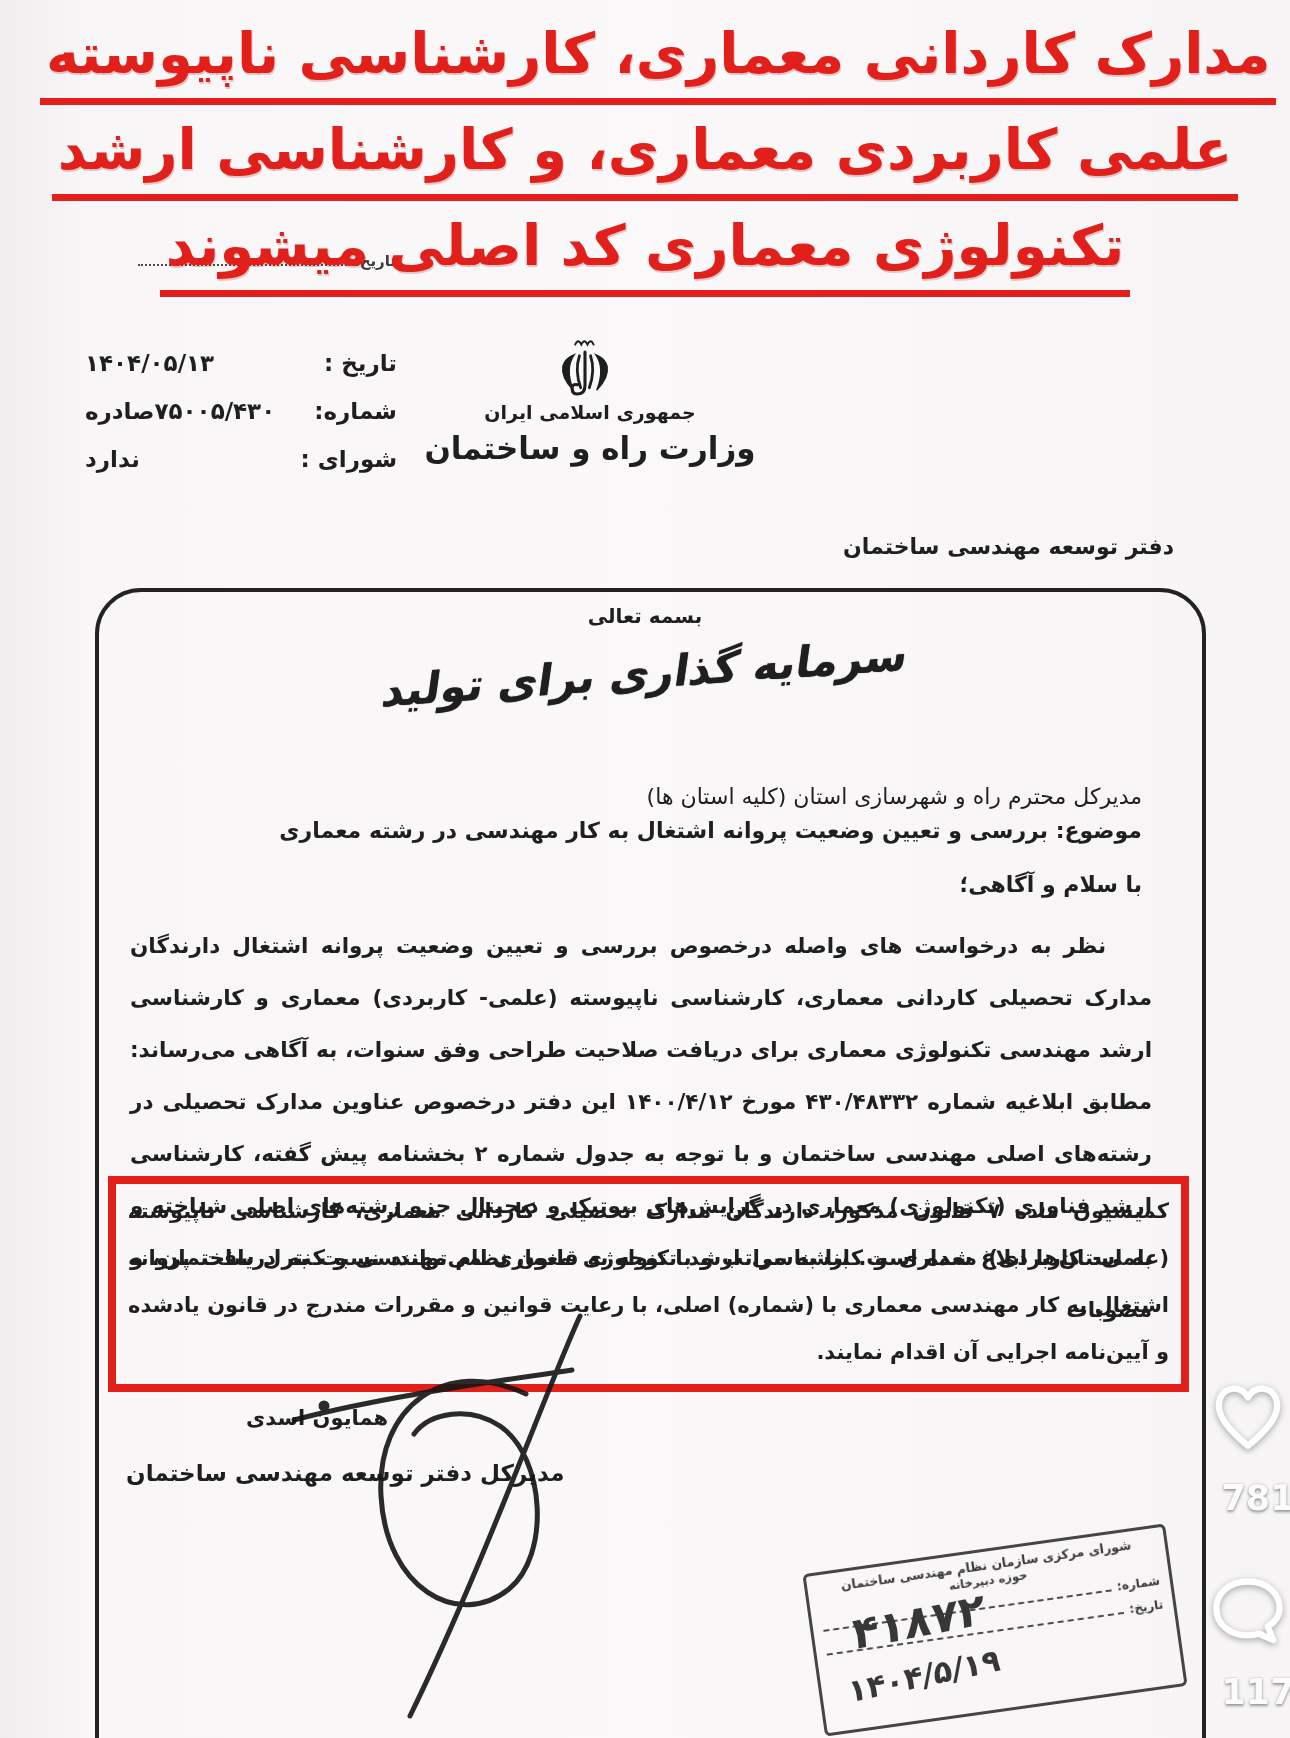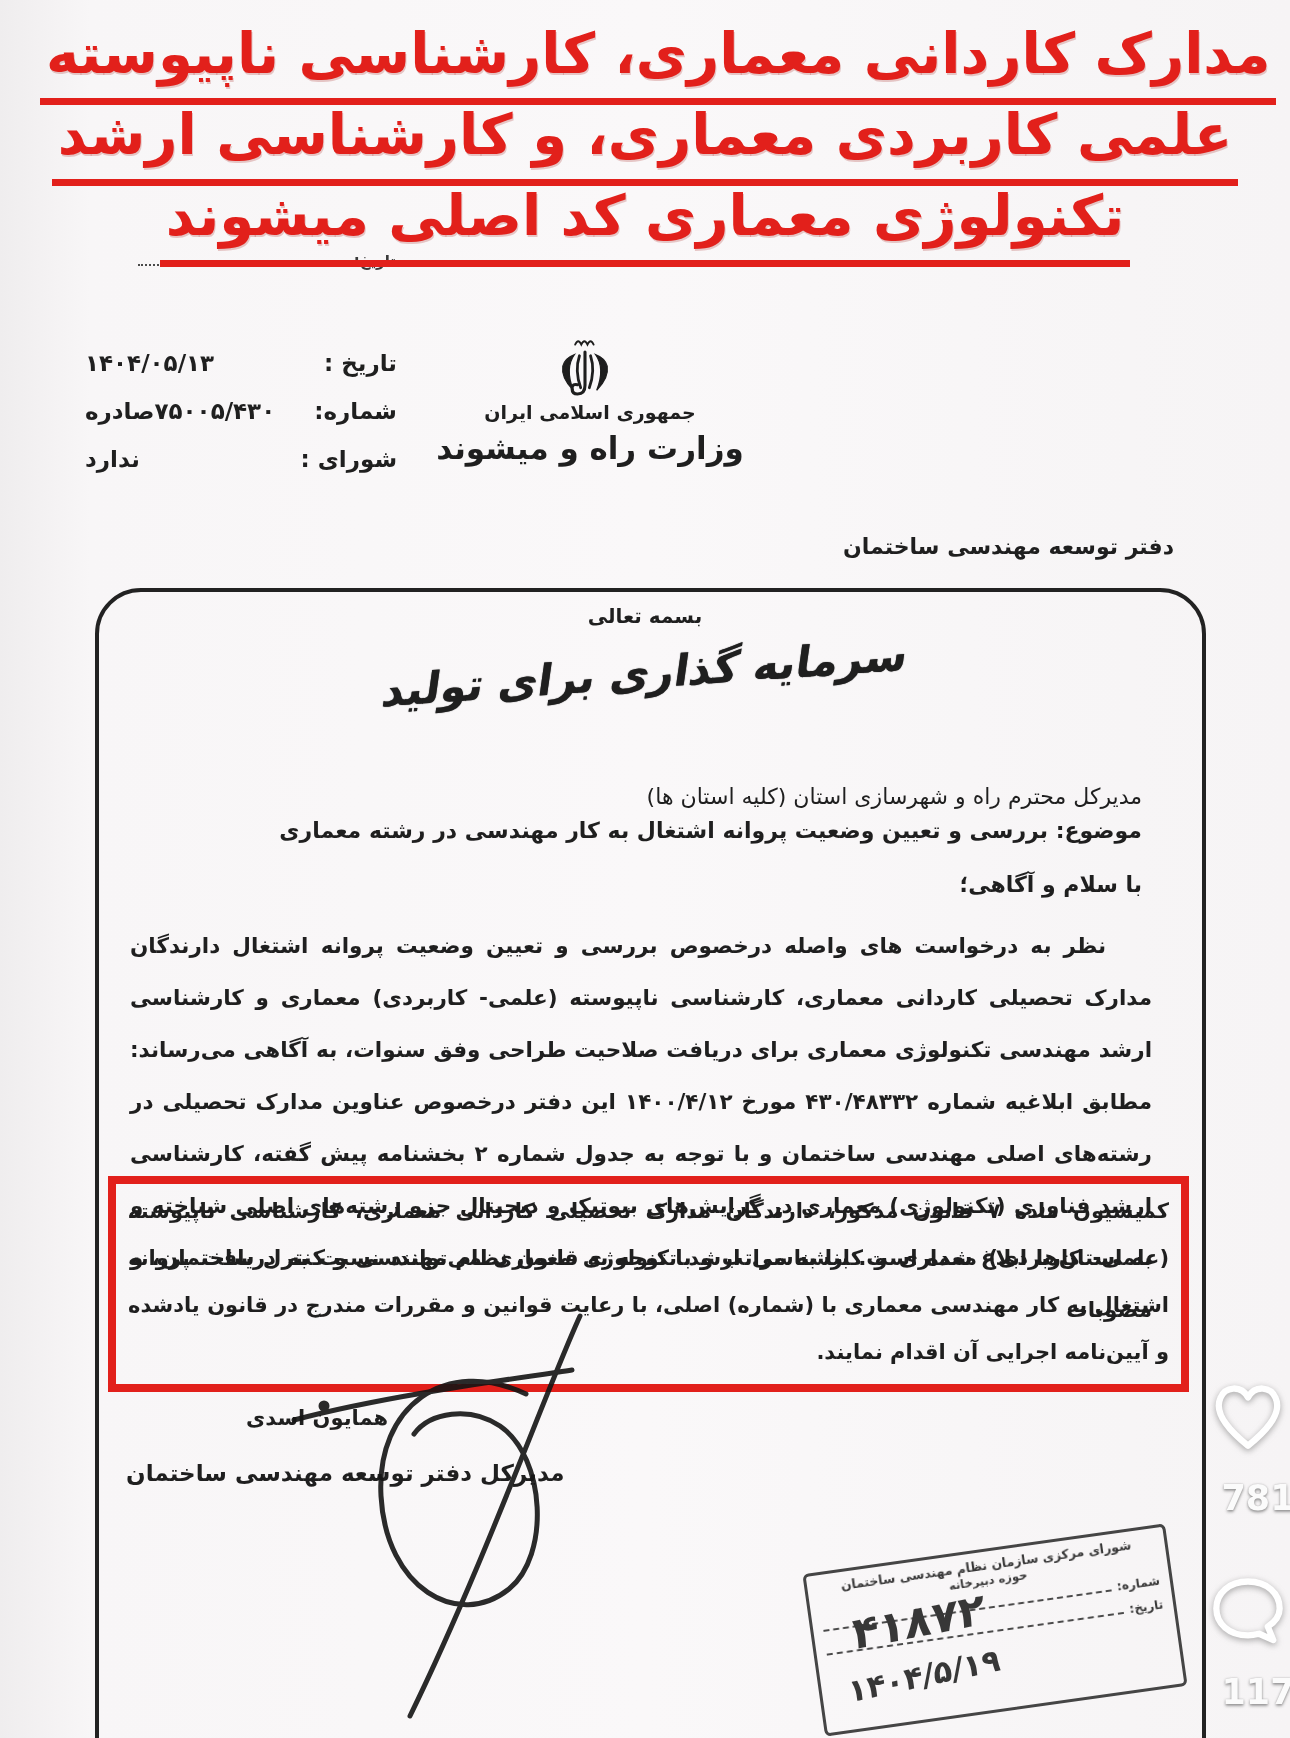--- a/index.html
+++ b/index.html
@@ -5,21 +5,21 @@
   html,body{margin:0;padding:0;}
   body{background:#e9e7e8;font-family:"DejaVu Sans","Liberation Sans",sans-serif;}
   .page{position:relative;width:1290px;height:1738px;margin:0 auto;overflow:hidden;
         background:linear-gradient(90deg,#efedee 0,#f8f6f7 90px,#faf8f9 50%,#f6f4f5 100%);color:#1f1f1f;}
   .fa{direction:rtl;unicode-bidi:plaintext;}
 
   
   .headline{position:absolute;top:26px;left:40px;right:40px;text-align:center;z-index:2;}
   .headline .hl{display:inline-block;direction:rtl;color:var(--red,#e2201b);
     font-size:56px;font-weight:bold;line-height:1.0;letter-spacing:-1px;
-    border-bottom:7px solid var(--red,#e2201b);padding:0 6px 16px;margin-bottom:2px;
+    border-bottom:7px solid var(--red,#e2201b);padding:0 6px 16px;margin-bottom:17px;
     text-shadow:1px 2px 0 rgba(160,25,20,.22);white-space:nowrap;}
   .date-overlay{position:absolute;top:252px;left:138px;width:258px;display:flex;direction:rtl;
     align-items:flex-end;z-index:1;color:#3a3a3a;}
   .date-overlay .lbl{font-size:15px;font-weight:bold;}
   .date-overlay .dots{flex:1;border-bottom:2px dotted #4a4a4a;margin:0 4px 4px 0;height:1px;}
 
   
   .fields{position:absolute;top:350px;left:85px;width:312px;font-weight:bold;font-size:23px;}
   .fields .row{display:flex;direction:rtl;justify-content:space-between;margin-bottom:22px;}
   .emblem{position:absolute;top:336px;left:552px;width:66px;height:74px;}
@@ -105,21 +105,21 @@
     <g stroke="#1e1e1e" fill="none" stroke-linecap="round">
       <path d="M34 14 q5 -11 10 0 q5 -11 10 0 q5 -11 10 0" stroke-width="3"></path>
       <path d="M50 26 L50 80 Q50 94 38 94 Q29 94 29 85 Q29 77 38 79" stroke-width="5"></path>
       <path d="M41 32 Q33 56 43 84" stroke-width="4.5"></path>
       <path d="M59 32 Q67 56 57 84" stroke-width="4.5"></path>
       <path d="M33 30 Q17 52 31 88 Q11 68 14 49 Q17 36 33 30 Z" stroke-width="2" fill="#1e1e1e"></path>
       <path d="M67 30 Q83 52 69 88 Q89 68 86 49 Q83 36 67 30 Z" stroke-width="2" fill="#1e1e1e"></path>
     </g>
   </svg>
   <div class="country fa">جمهوری اسلامی ایران</div>
-  <div class="ministry fa">وزارت راه و میشوند</div>
+  <div class="ministry fa">وزارت راه و ساختمان</div>
   <div class="office fa">دفتر توسعه مهندسی ساختمان</div>
 
   <div class="frame"></div>
 
   <div class="besmele fa">بسمه تعالی</div>
   <div class="slogan fa">سرمایه گذاری برای تولید</div>
   <div class="recipient fa">مدیرکل محترم راه و شهرسازی استان (کلیه استان ها)</div>
   <div class="subject fa">موضوع: بررسی و تعیین وضعیت پروانه اشتغال به کار مهندسی در رشته معماری</div>
   <div class="salutation fa">با سلام و آگاهی؛</div>
   <div class="body-text">نظر به درخواست های واصله درخصوص بررسی و تعیین وضعیت پروانه اشتغال دارندگان مدارک تحصیلی کاردانی معماری، کارشناسی ناپیوسته (علمی- کاربردی) معماری و کارشناسی ارشد مهندسی تکنولوژی معماری برای دریافت صلاحیت طراحی وفق سنوات، به آگاهی می‌رساند: مطابق ابلاغیه شماره ۴۳۰/۴۸۳۳۲ مورخ ۱۴۰۰/۴/۱۲ این دفتر درخصوص عناوین مدارک تحصیلی در رشته‌های اصلی مهندسی ساختمان و با توجه به جدول شماره ۲ بخشنامه پیش گفته، کارشناسی ارشد فناوری (تکنولوژی) معماری در گرایش‌های بیوتیک و دیجیتال جزو رشته‌های اصلی شناخته و به استان‌ها ابلاغ شده است. بنا به مراتب و با توجه به قانون نظام مهندسی و کنترل ساختمان، و مصوبات</div>

